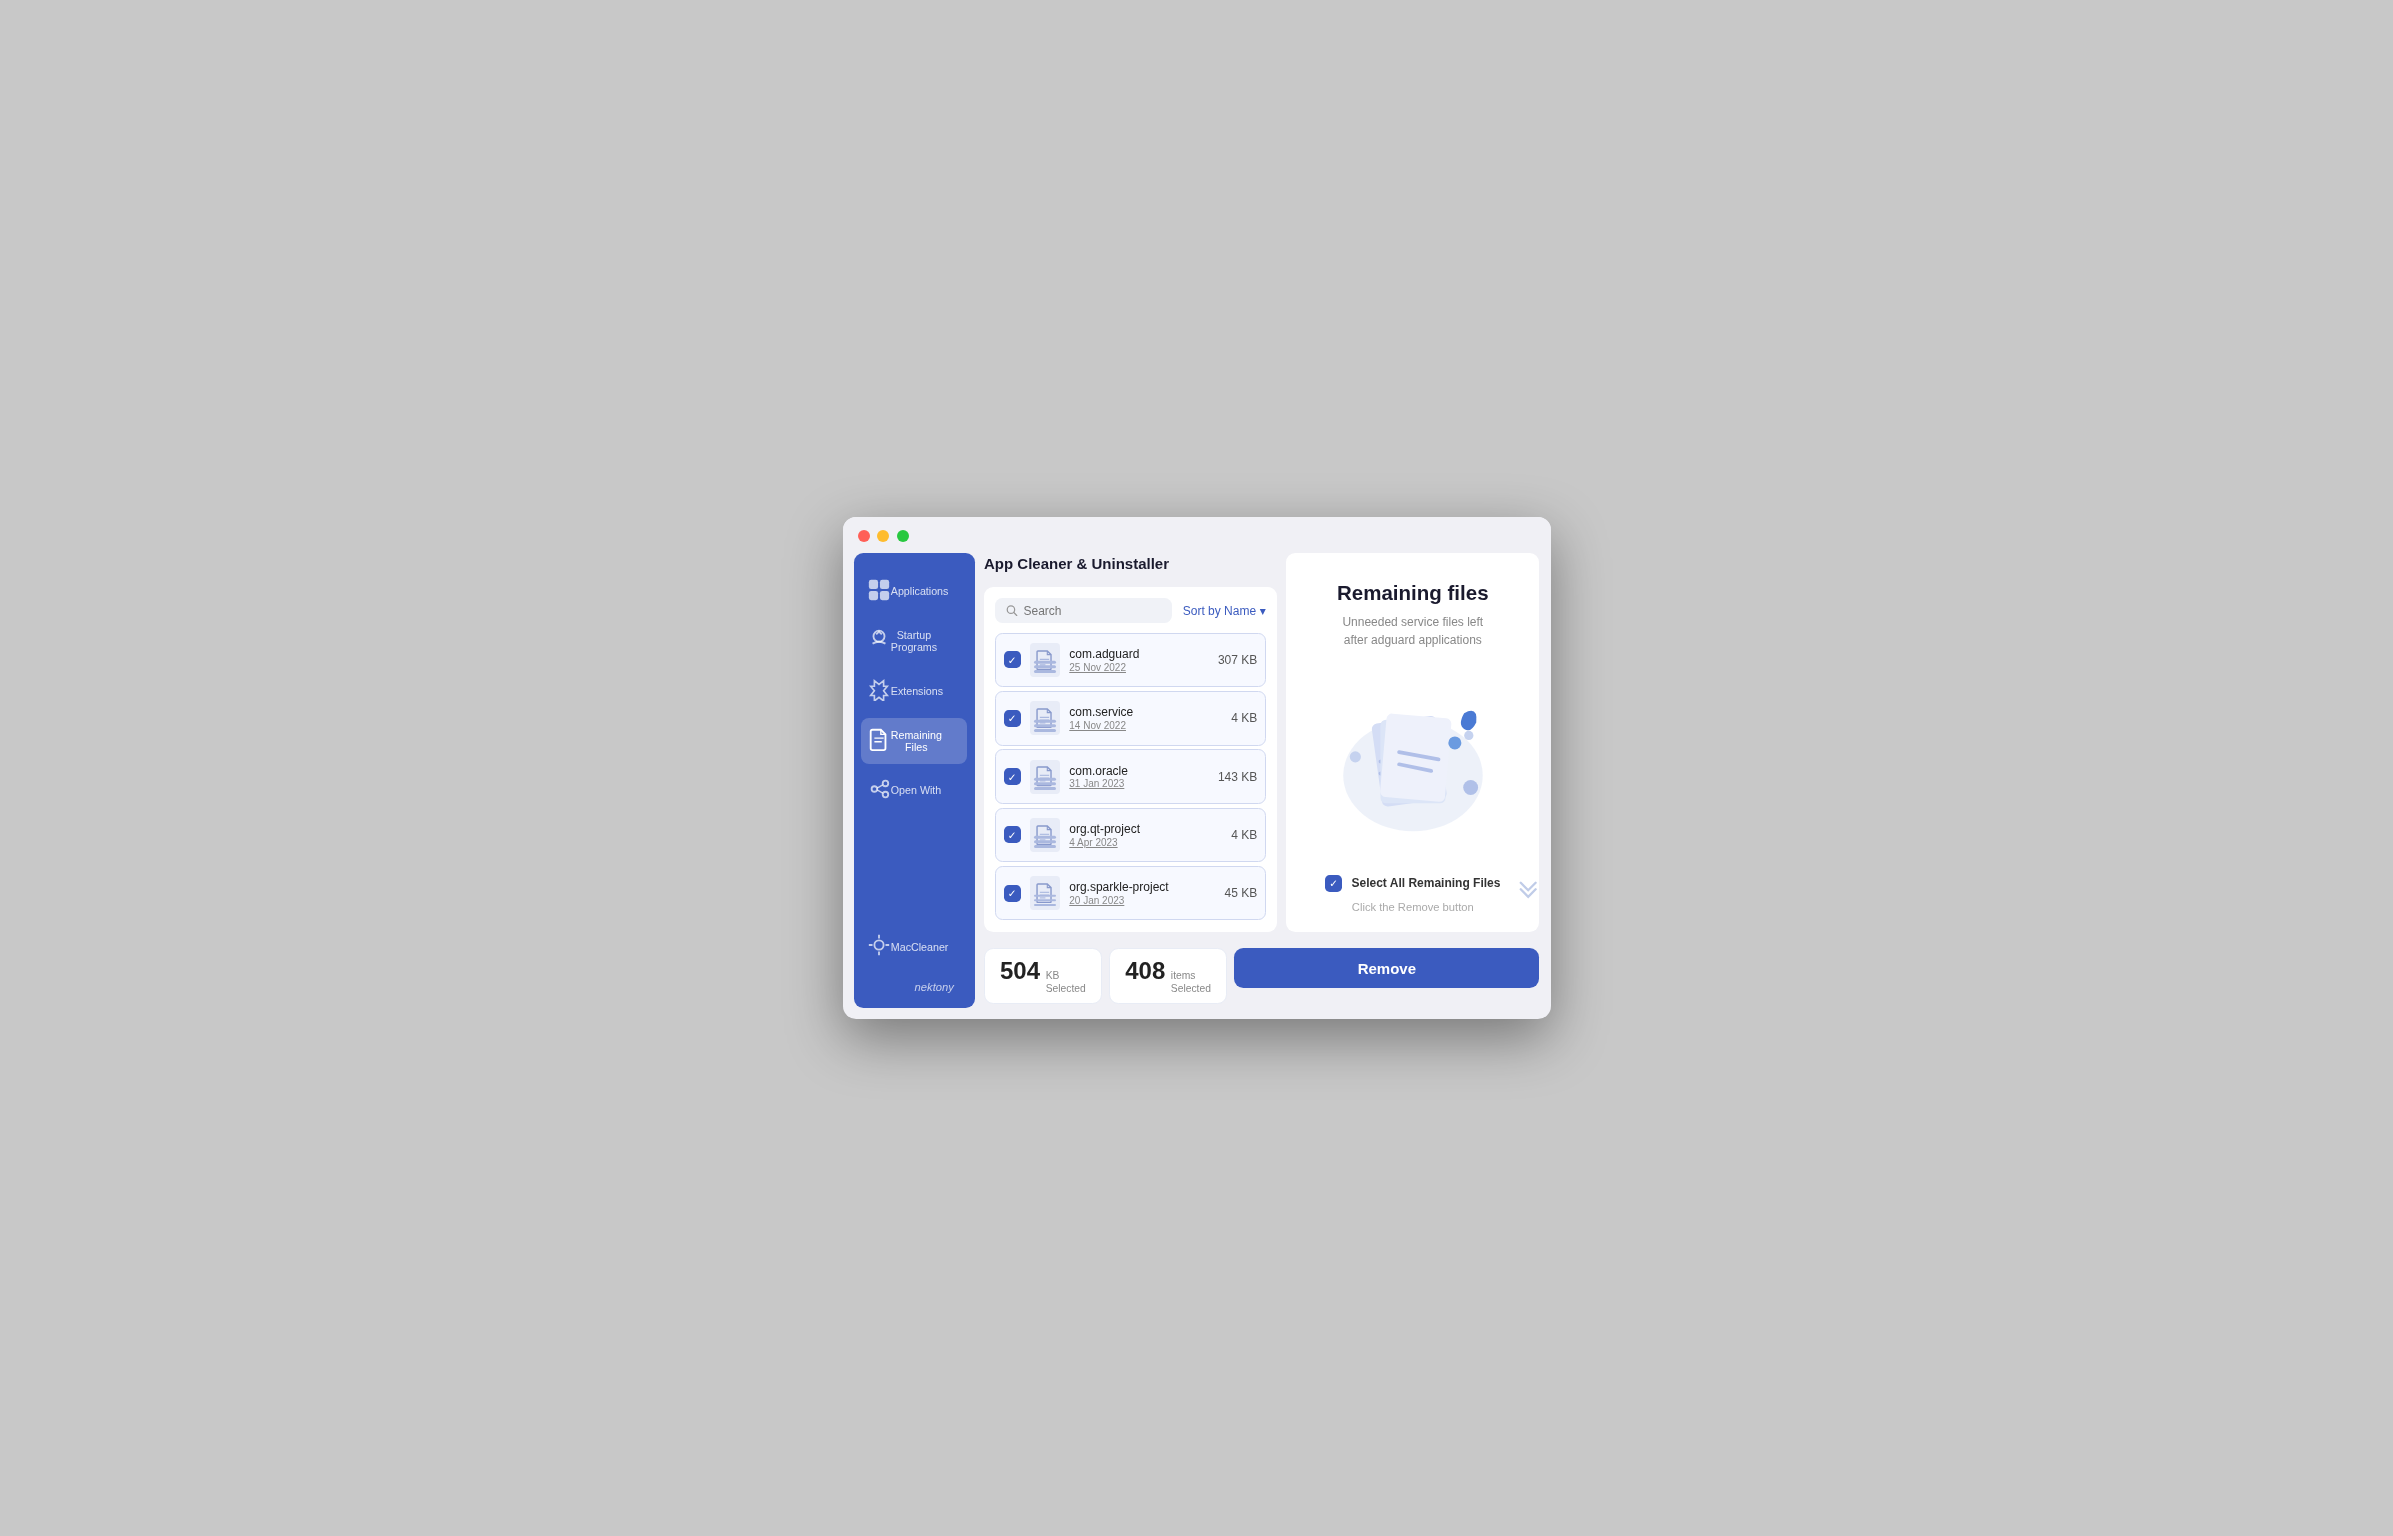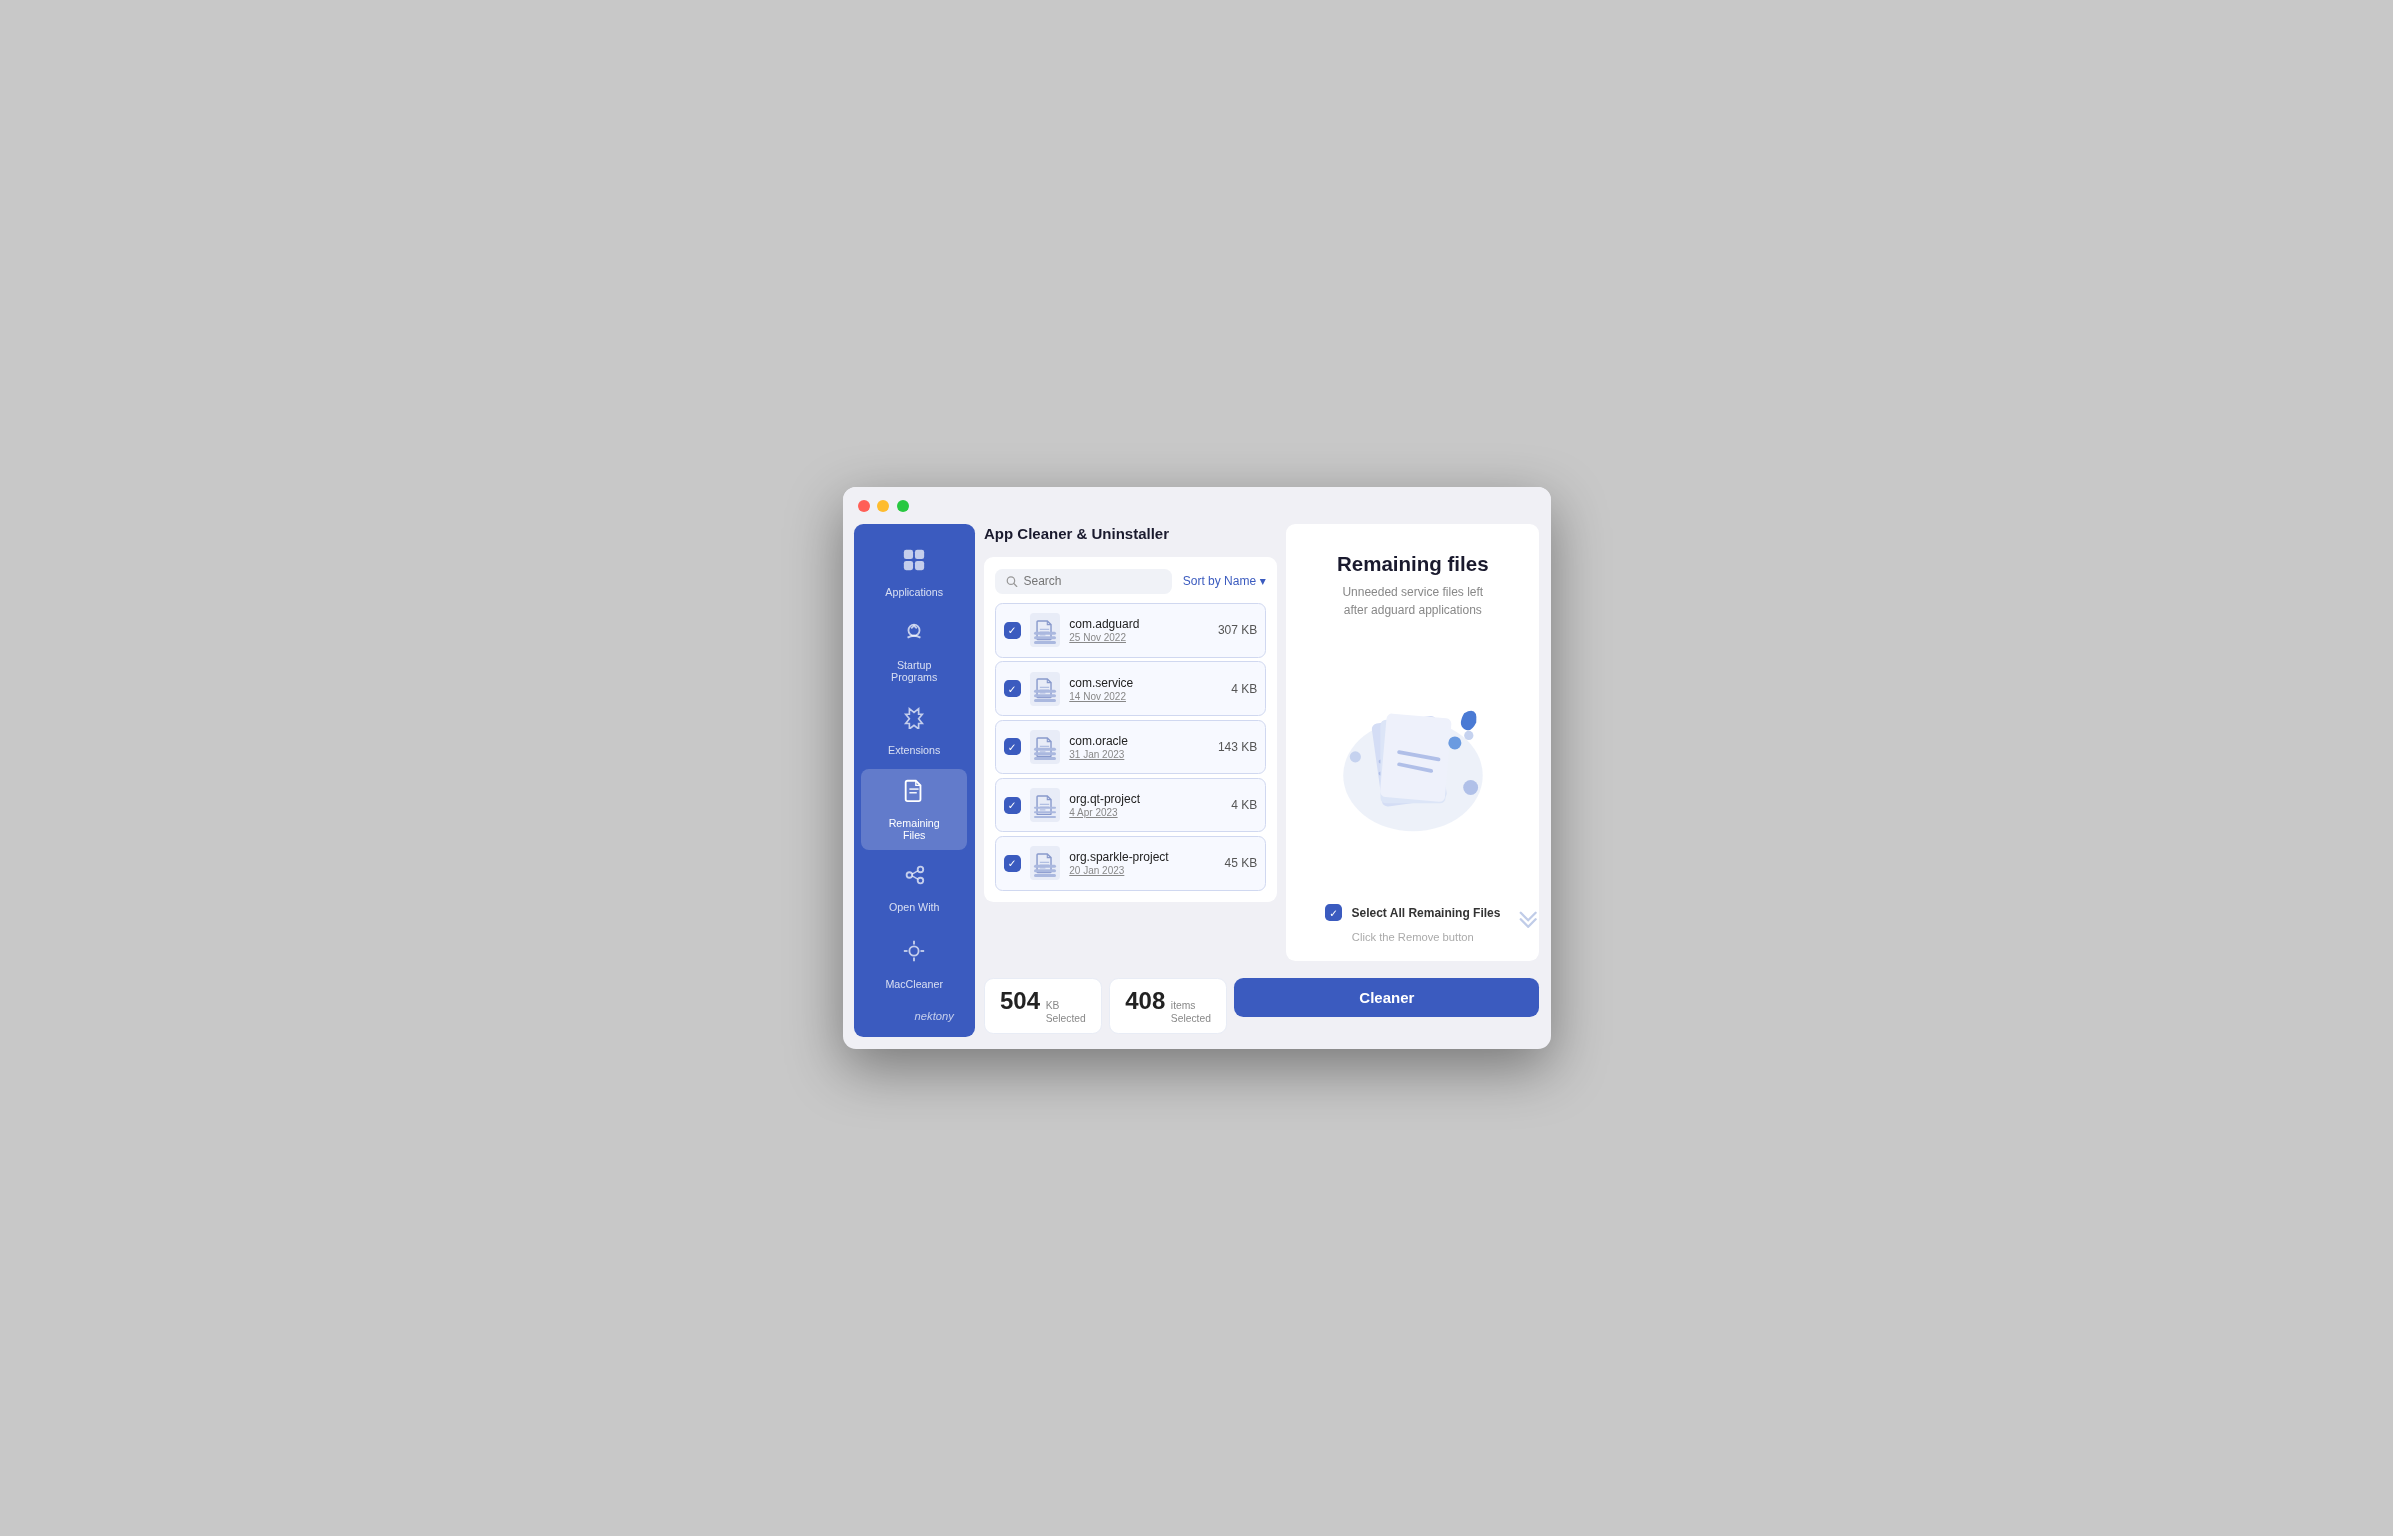--- a/index.html
+++ b/index.html
@@ -48,29 +48,28 @@
       border-radius: 9.3px;
       display: flex;
       flex-direction: column;
       align-items: center;
       padding: 15px 7.5px;
       gap: 3.7px;
     }
     .sidebar-item {
       width: 100%;
       display: flex;
-      flex-direction: column;
       align-items: center;
       padding: 9.3px 5.6px;
       border-radius: 7.5px;
       cursor: pointer;
       color: rgba(255,255,255,0.8);
       font-size: 10.7px;
       text-align: center;
-      gap: 11px;
+      gap: 0;
       transition: background 0.15s;
     }
     .sidebar-item.active {
       background: rgba(255,255,255,0.2);
       color: #fff;
       border-radius: 8px;
     }
     .sidebar-item .icon-wrap {
       font-size: 20.5px;
       line-height: 1;
@@ -554,18 +553,18 @@
             <span>Selected</span>
           </span>
         </div>
         <div class="stat-badge">
           <span class="stat-num">408</span>
           <span class="stat-label">
             <span>items</span><br>
             <span>Selected</span>
           </span>
         </div>
-        <button class="remove-btn">Cleaner</button>
+        <button class="remove-btn">Remove</button>
       </div>
     </div>
   </div>
 </div>
 
 
 </body></html>

